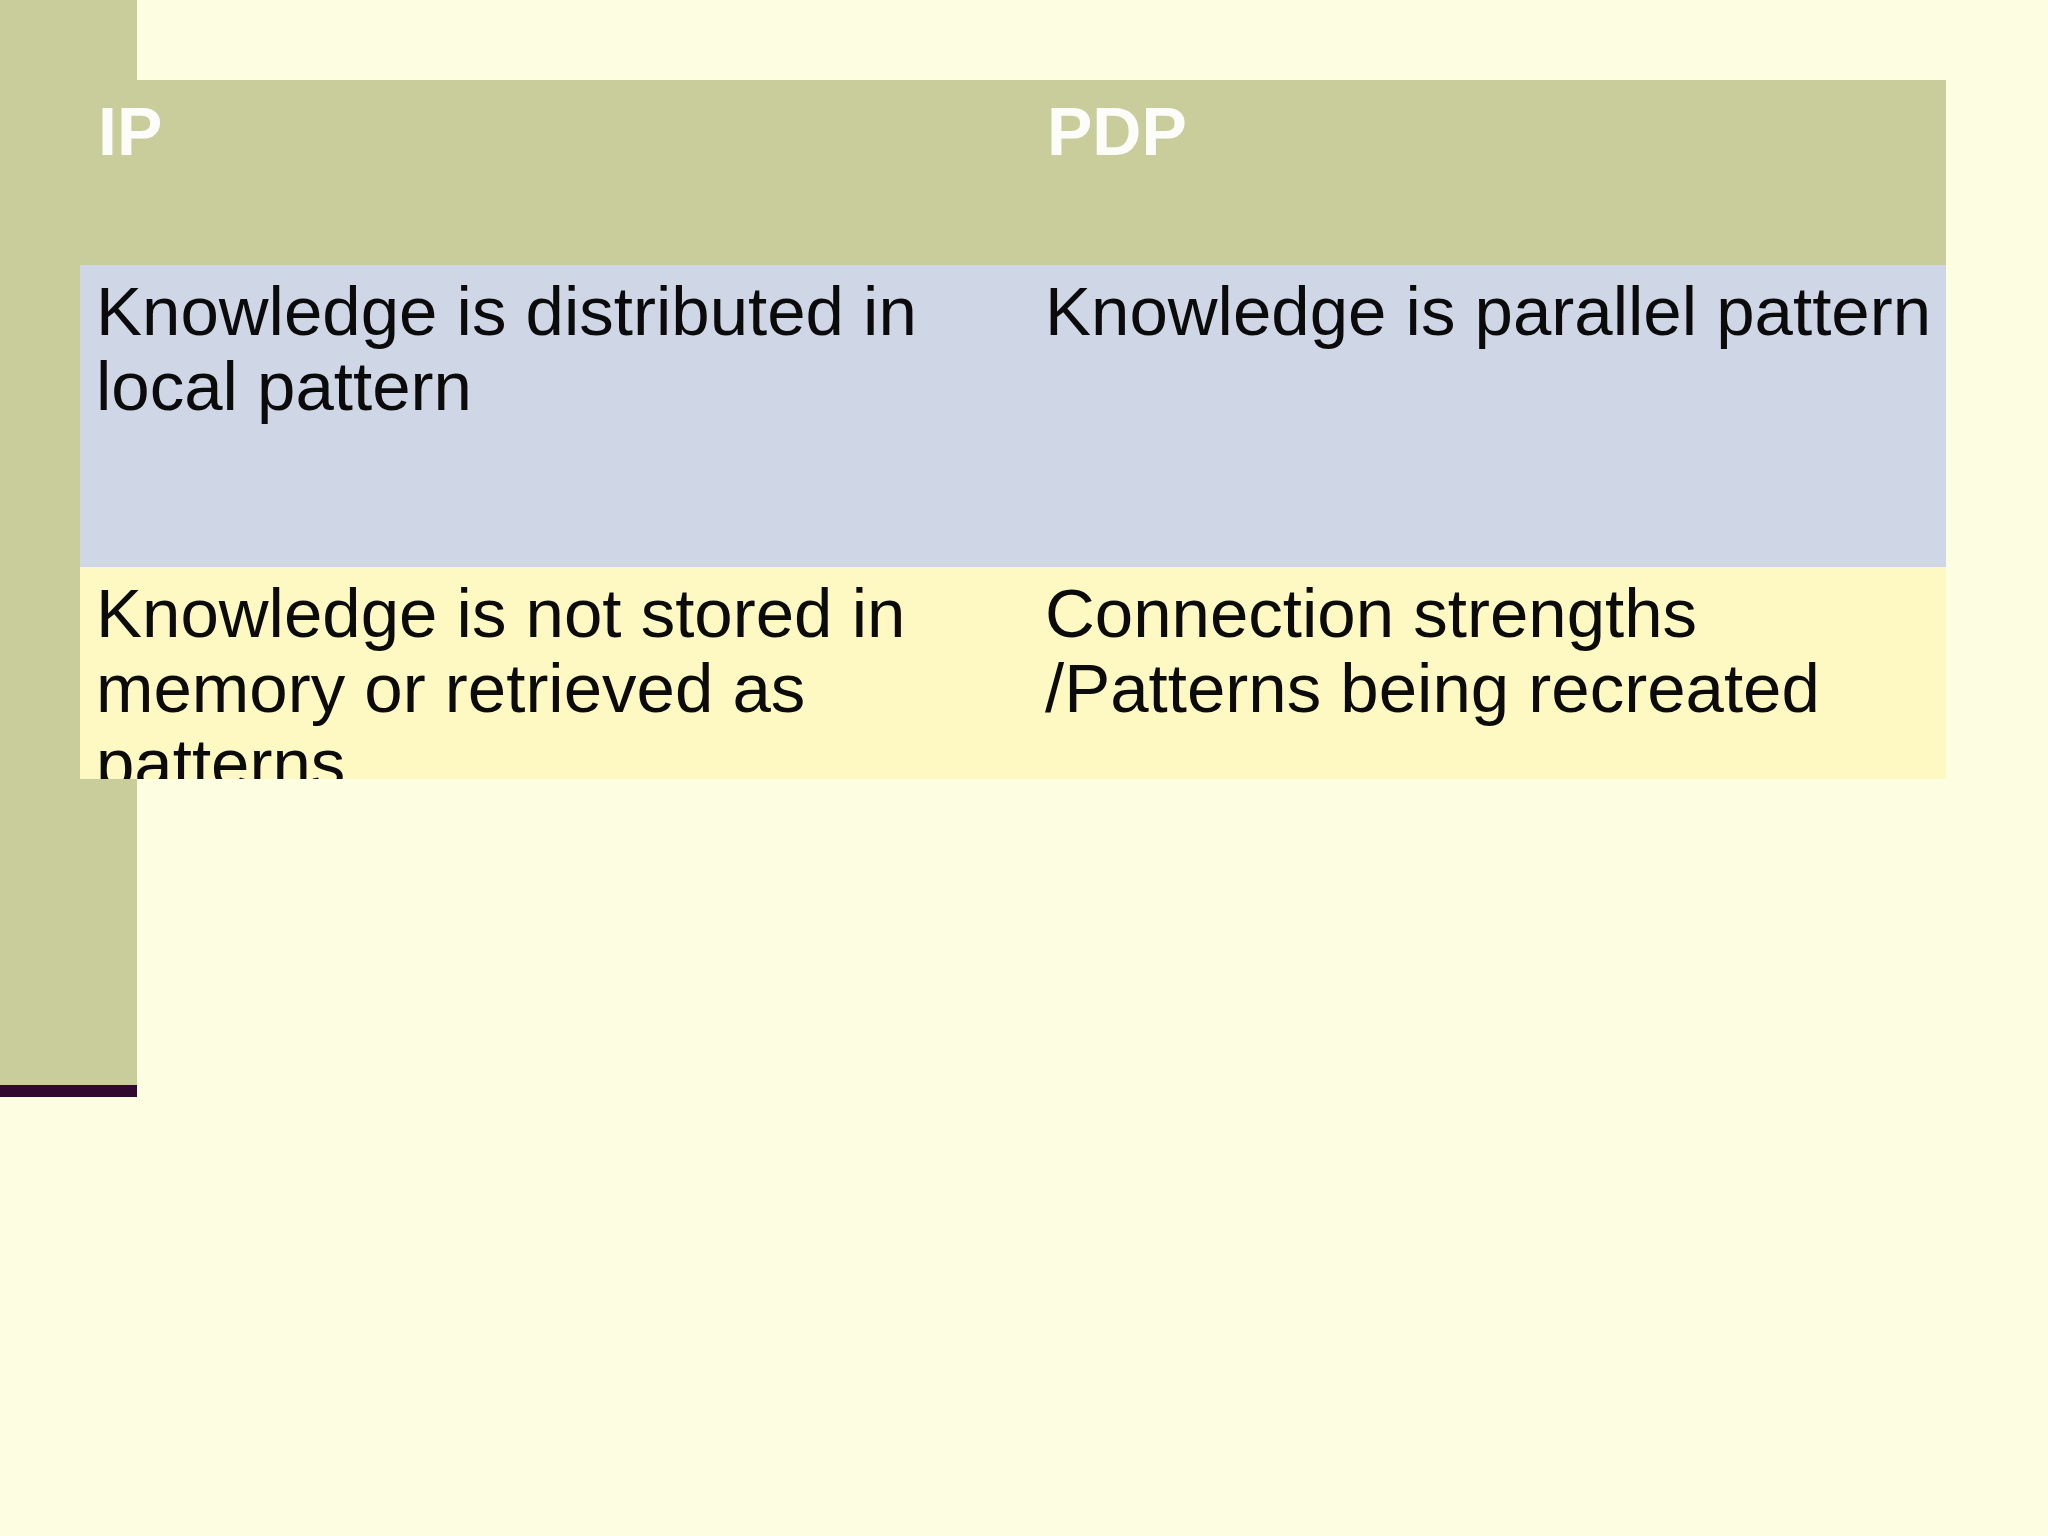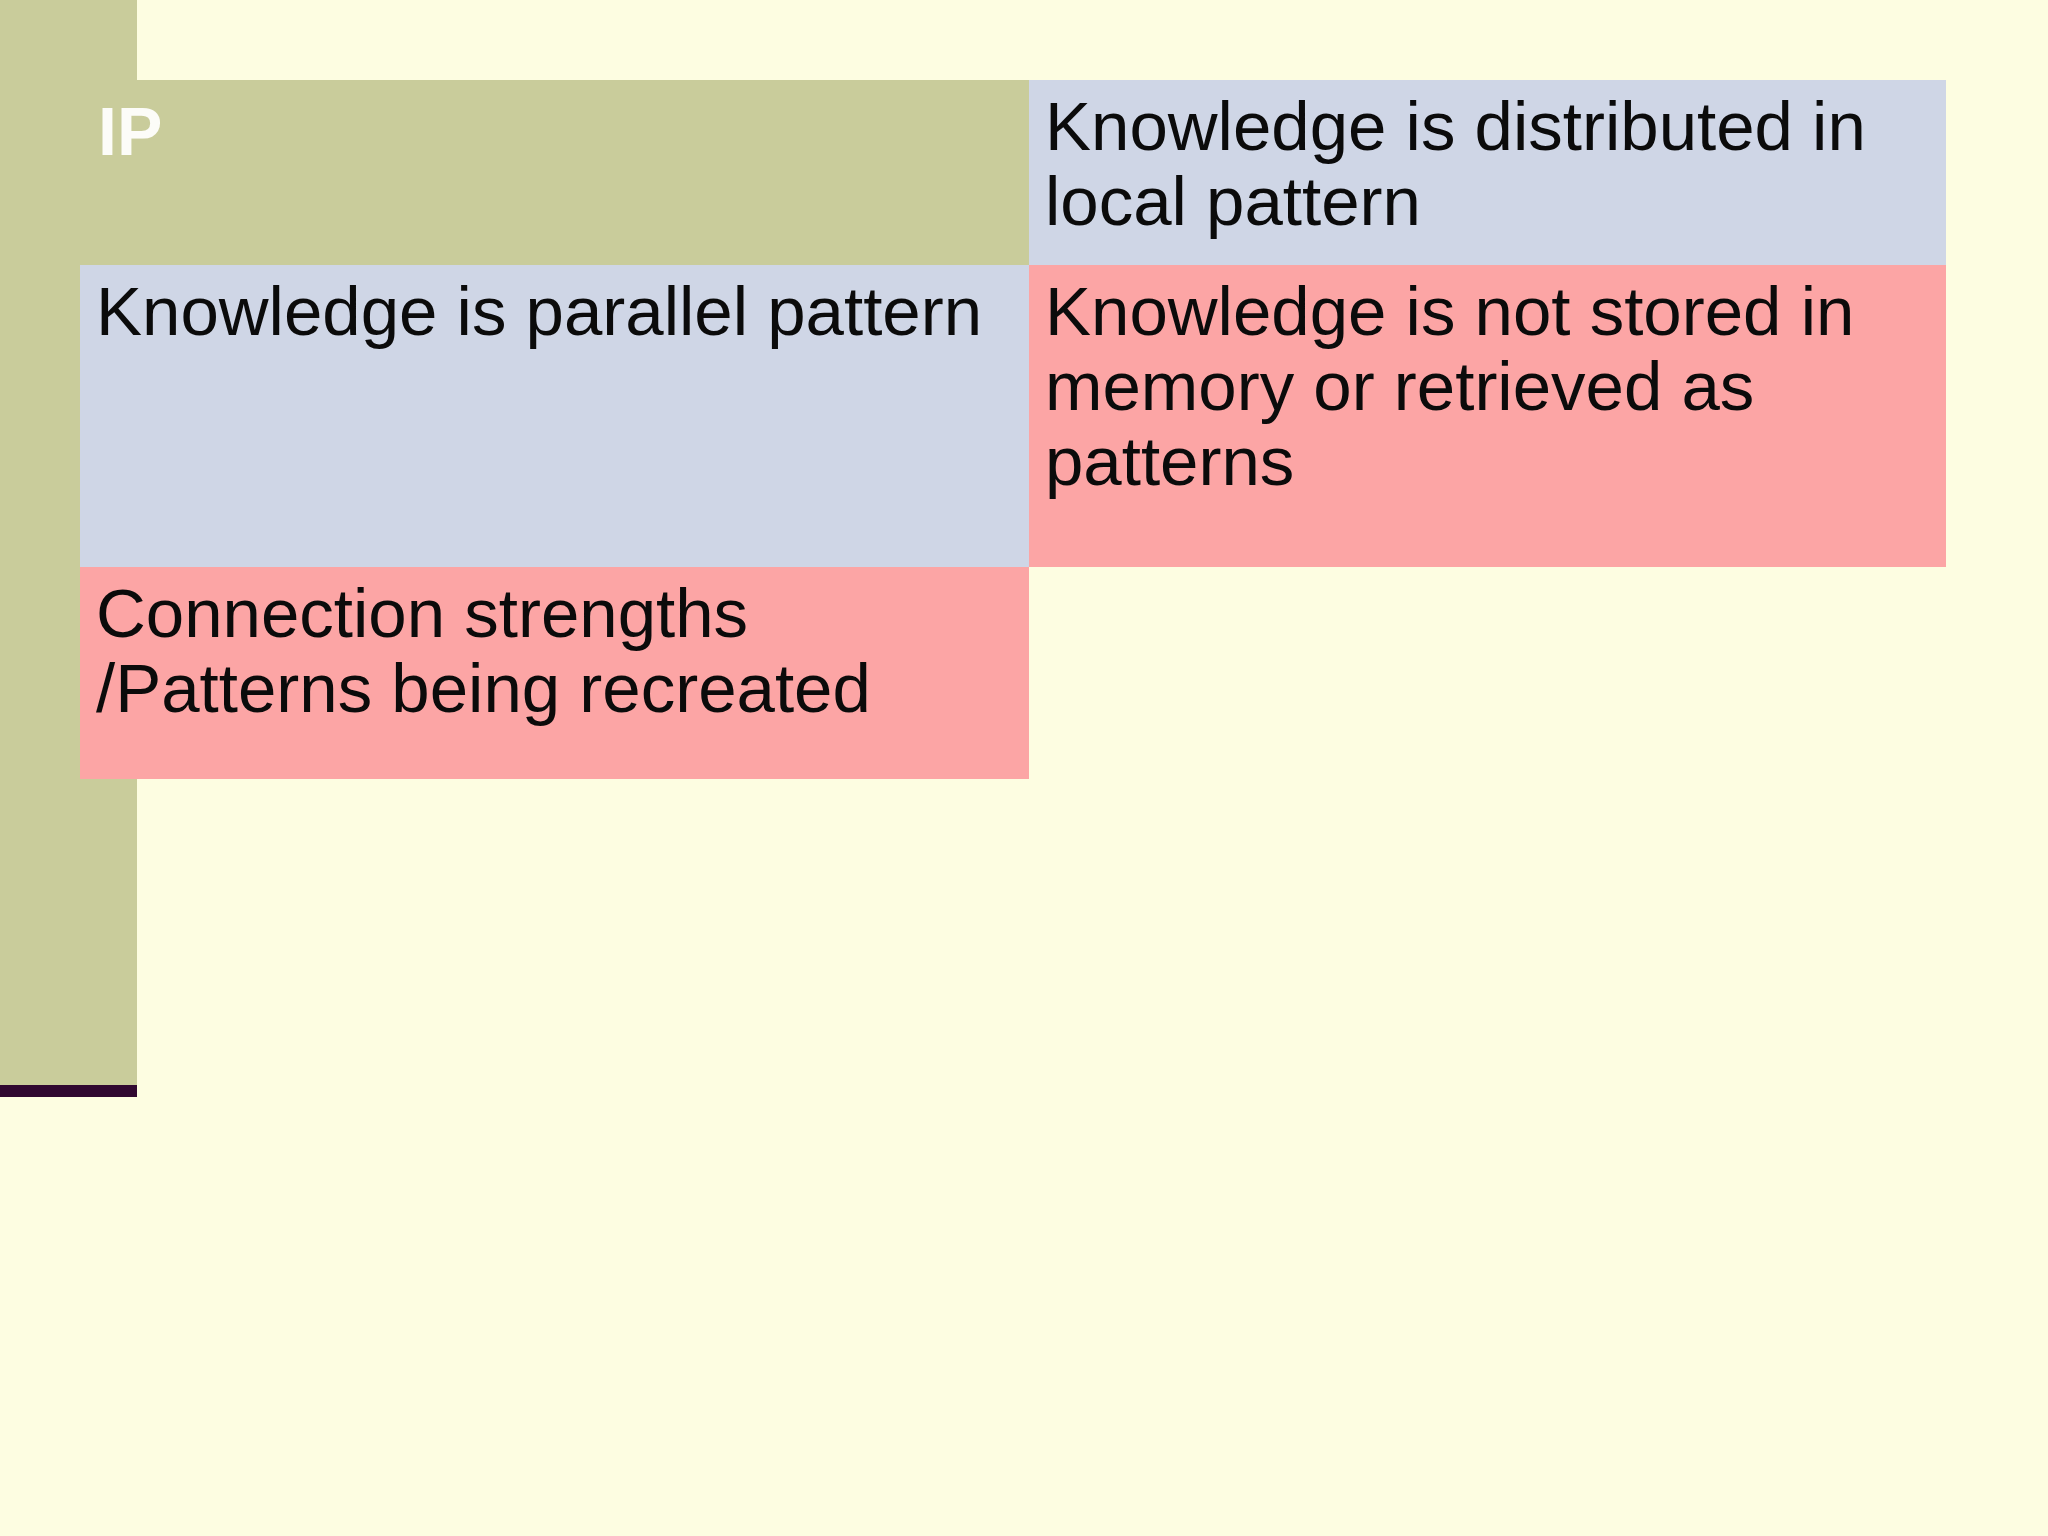--- a/index.html
+++ b/index.html
@@ -42,31 +42,32 @@
   }
   .cell.head {
     background: #C9CC9B;
     color: #FCFCF8;
     font-weight: bold;
     font-size: 68px;
     padding-top: 14px;
     padding-left: 18px;
   }
   .cell.band-blue { background: #CFD6E6; }
-  .cell.band-lavender { background: #fca5a5; }
+  .cell.band-lavender { background: #fef9c3; }
 </style>
 </head>
 <body>
 
 <div class="left-band"></div>
 <div class="accent-underline"></div>
 
 <div class="cmp-table">
 
   <div class="cell head">IP</div>
+  <div class="cell head">PDP</div>
 
   <div class="cell band-blue">Knowledge is distributed in
 local pattern</div>
 
   <div class="cell band-blue">Knowledge is parallel pattern</div>
 
   <div class="cell band-lavender">Knowledge is not stored in
 memory or retrieved as
 patterns</div>
   <div class="cell band-lavender">Connection strengths

